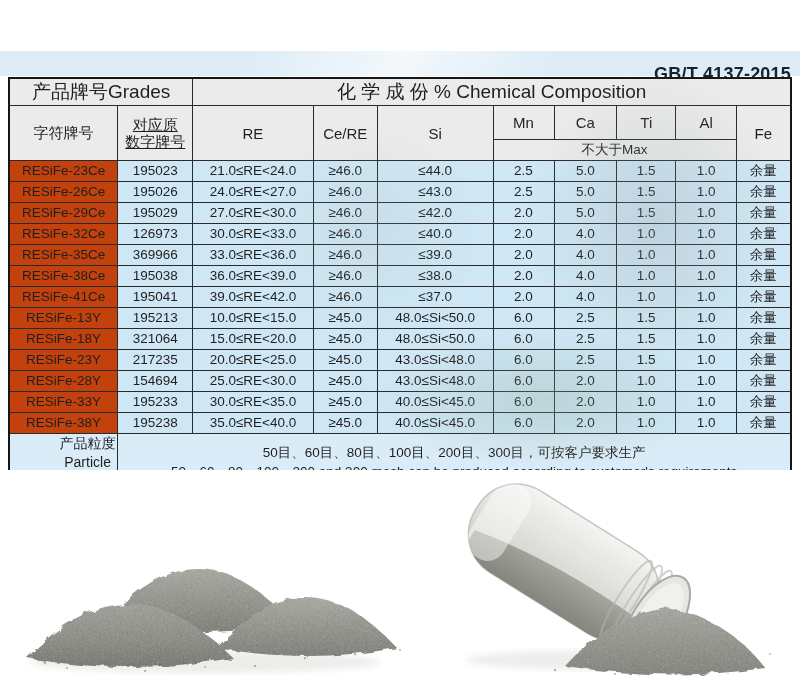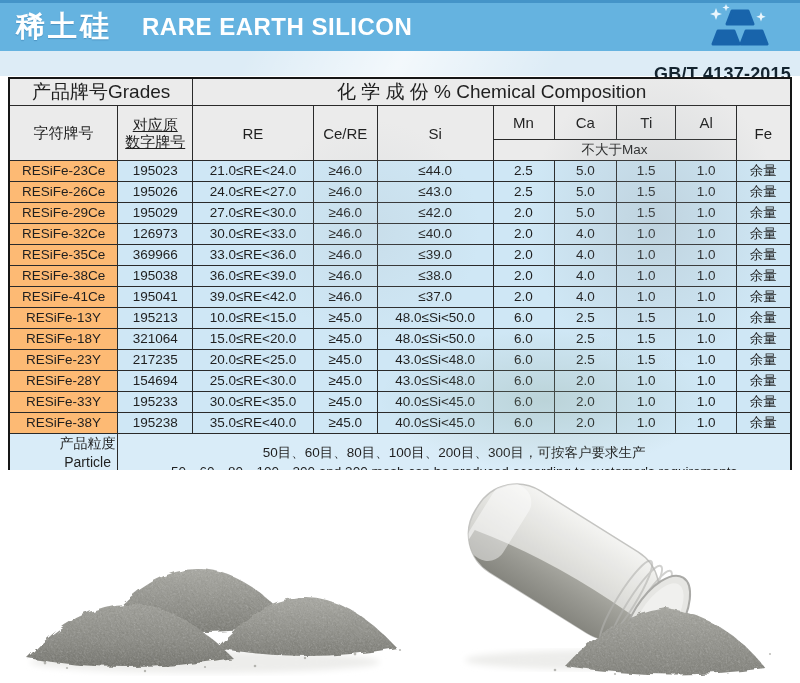--- a/index.html
+++ b/index.html
@@ -25,21 +25,21 @@
   .tablewrap{position:absolute;top:77px;left:8px;width:784px;}
   table{width:100%;border-collapse:collapse;table-layout:fixed;border:2px solid #161616;}
   td{border:1px solid #2a2a2a;text-align:center;vertical-align:middle;color:#1f1f1f;
      overflow:hidden;padding:0;}
   tr.h-group td{height:23px;background:#ebebeb;font-size:19px;font-weight:normal;}
   tr.h-names td{height:33px;background:#ebebeb;font-size:15px;}
   td.cn{font-size:14px;}
   td.pre{white-space:pre-line;line-height:1.15;text-decoration:underline;}
   tr.h-max td{height:20px;background:#ebebeb;font-size:13.5px;}
   tr.datarow td{height:20px;background:#cfe7f5;font-size:13.5px;line-height:1;}
-  tr.datarow td.col-first{background:#fdba74;}
+  tr.datarow td.col-first{background:#c2410c;}
   tr.particle td{background:#d9ecf8;}
   td.pl-label{height:44px;font-size:14px;line-height:1.35;white-space:pre-line;padding-left:48px;}
   td.pl-text{height:44px;background:#dceef8;}
   .pl-line{font-size:13.5px;line-height:1.45;color:#1f1f1f;}
 
   
   .wm{position:absolute;pointer-events:none;}
   .wm1{top:70px;left:530px;width:250px;height:300px;border-radius:50%;
        background:radial-gradient(closest-side,rgba(150,160,165,.28),rgba(150,160,165,0));}
   .wm2{top:330px;left:380px;width:330px;height:140px;border-radius:50%;
@@ -50,38 +50,20 @@
   
   .photos{position:absolute;top:470px;left:0;width:800px;height:213px;background:#fff;}
   .photo-left{position:absolute;left:5px;top:0;}
   .photo-right{position:absolute;left:435px;top:0;}
 </style>
 </head>
 <body>
 
 <div class="page">
 
-  <div class="topbar">
-    <span class="title-cn">稀土硅</span>
-    <span class="title-en">RARE EARTH SILICON</span>
-    <span class="ingot-wrap">
-      <svg width="72" height="46" viewBox="0 0 72 46">
-        <g fill="#1864ab" stroke="#1864ab" stroke-width="3" stroke-linejoin="round">
-          <path d="M 23,20 L 28,7 L 44,7 L 49,20 Z"></path>
-          <path d="M 9,40 L 14,27 L 30,27 L 35,40 Z"></path>
-          <path d="M 37,40 L 42,27 L 58,27 L 63,40 Z"></path>
-        </g>
-        <g fill="#eaf6fd">
-          <path d="M 12,4 l 1.6,4.4 L 18,10 l -4.4,1.6 L 12,16 l -1.6,-4.4 L 6,10 l 4.4,-1.6 Z"></path>
-          <path d="M 22,0 l 1,2.6 L 25.6,3.6 l -2.6,1 L 22,7.2 l -1,-2.6 L 18.4,3.6 l 2.6,-1 Z"></path>
-          <path d="M 57,8 l 1.3,3.4 L 61.7,12.7 l -3.4,1.3 L 57,17.4 l -1.3,-3.4 L 52.3,12.7 l 3.4,-1.3 Z"></path>
-        </g>
-      </svg>
-    </span>
-  </div>
   <div class="substrip">
       <div class="swoosh"></div>
     </div>
   <div class="standard">GB/T 4137-2015</div>
 
   <div class="tablewrap">
     <table>
       <colgroup>
         <col style="width:13.9%">
           <col style="width:9.6%">

